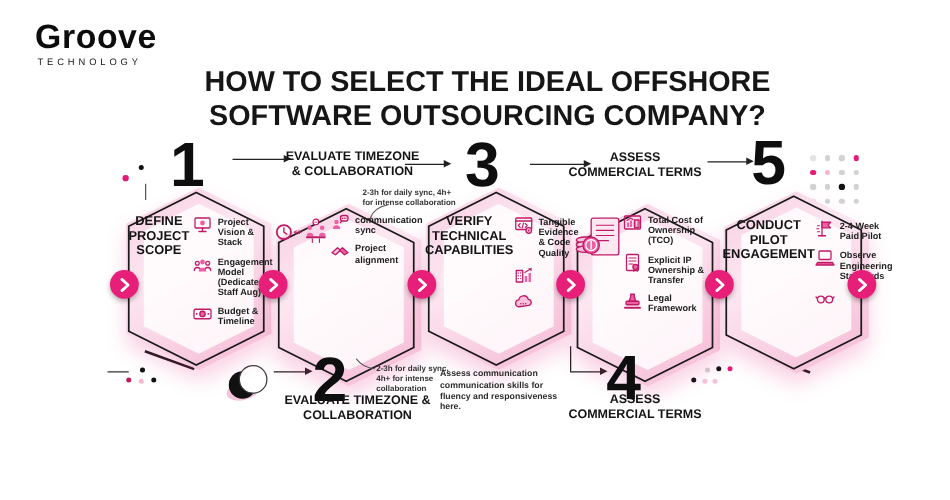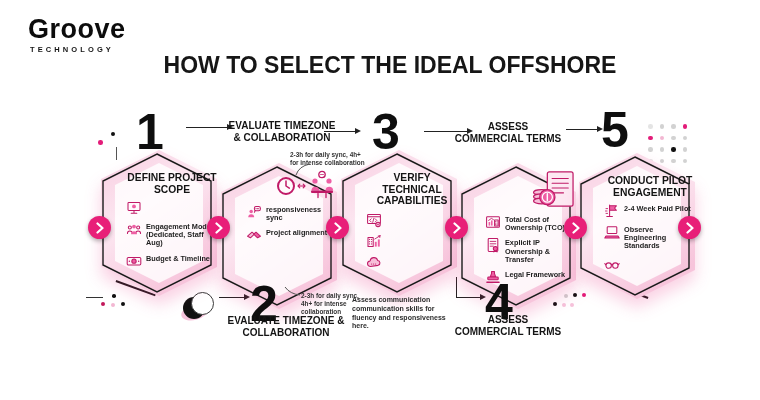--- a/index.html
+++ b/index.html
@@ -1,28 +1,28 @@
 <!DOCTYPE html>
 <html><head>
 <meta charset="utf-8">
 <style>
   html,body{margin:0;padding:0;}
   .stage{position:relative;width:760px;height:400px;background:#ffffff;overflow:hidden;
          font-family:"Liberation Sans",sans-serif;color:#161616;padding-left:20px;}
   
   .logo{position:absolute;left:28px;top:16px;z-index:6;}
   .logo-name{font-size:27px;font-weight:900;letter-spacing:.5px;color:#0c0c0c;line-height:1;}
-  .logo-sub{font-size:7.5px;font-weight:700;letter-spacing:3.1px;color:#151515;margin-top:2px;padding-left:2px;}
+  .logo-sub{font-size:7.5px;font-weight:400;letter-spacing:3.1px;color:#151515;margin-top:2px;padding-left:2px;}
   
   .title{position:absolute;left:50%;transform:translateX(-50%);top:52px;width:520px;text-align:center;
          font-size:23px;font-weight:800;line-height:1.16;color:#161616;z-index:5;}
   
   .hexcard{position:absolute;width:118px;height:148px;z-index:3;}
   .hexbg{position:absolute;left:0;top:0;width:118px;height:148px;filter:drop-shadow(0 9px 8px rgba(232,31,120,.20));}
-  .hexcontent{position:absolute;inset:0;display:flex;flex-direction:column;align-items:flex-end;}
+  .hexcontent{position:absolute;inset:0;display:flex;flex-direction:row;align-items:flex-start;}
   .pt-title{padding-top:23px;}
   .pt-icon{padding-top:8px;}
   .step-title{width:92px;text-align:center;font-size:10.3px;font-weight:800;line-height:1.12;color:#141414;margin-bottom:5px;}
   .items{display:flex;flex-direction:column;gap:5px;width:92px;}
   .item{display:flex;align-items:flex-start;gap:4px;}
   .item svg{flex:0 0 auto;}
   .item-label{font-size:7.3px;font-weight:700;line-height:1.12;color:#1d1d1d;padding-top:2px;}
   .ic{color:#C01A67;}
   .hdr-icon{margin-bottom:4px;}
   
@@ -73,20 +73,21 @@
     </defs>
   </svg>
 
   <div class="logo">
     <div class="logo-name">Groove</div>
     <div class="logo-sub">TECHNOLOGY</div>
   </div>
 
   <div class="title">
     <div>HOW TO SELECT THE IDEAL OFFSHORE</div>
+    <div>SOFTWARE OUTSOURCING COMPANY?</div>
   </div>
 
   <div class="big-num" style="left:136px;top:110px;">1</div>
   <div class="big-num" style="left:250px;top:282px;">2</div>
   <div class="big-num" style="left:372px;top:110px;">3</div>
   <div class="big-num" style="left:485px;top:280px;">4</div>
   <div class="big-num" style="left:601px;top:108px;">5</div>
 
   <div class="flow-label" style="left:227px;top:120px;width:110px;">EVALUATE TIMEZONE &amp; COLLABORATION</div>
   <div class="flow-label" style="left:453px;top:121px;width:110px;">ASSESS COMMERCIAL TERMS</div>
@@ -165,20 +166,21 @@
     </svg>
     <div class="hexcontent pt-title">
       <div class="step-title">DEFINE PROJECT SCOPE</div>
       <div class="items">
         <div class="item">
           <svg class="ic" width="16" height="16" viewBox="0 0 20 20" fill="none" stroke="currentColor" stroke-width="1.3" stroke-linecap="round" stroke-linejoin="round">
             <rect x="2.5" y="3" width="15" height="10" rx="1"></rect>
             <circle cx="10" cy="8" r="2.4" fill="#EE5FA4" stroke="none"></circle>
             <path d="M10,13 v3 M6.5,16.5 h7"></path>
           </svg>
+          <span class="item-label">Project Vision &amp; Stack</span>
         </div>
         <div class="item">
           <svg class="ic" width="16" height="16" viewBox="0 0 20 20" fill="none" stroke="currentColor" stroke-width="1.3" stroke-linecap="round" stroke-linejoin="round">
             <circle cx="4.8" cy="8.2" r="1.9"></circle>
               <circle cx="15.2" cy="8.2" r="1.9"></circle>
             <path d="M1.8,15.5 a3,3 0 0 1 6,0 M12.2,15.5 a3,3 0 0 1 6,0"></path>
             <circle cx="10" cy="7" r="2.4" fill="#EE5FA4" stroke="none"></circle>
             <path d="M6.3,16.5 a3.7,3.7 0 0 1 7.4,0 z" fill="#EE5FA4" stroke="none"></path>
           </svg>
           <span class="item-label">Engagement Model (Dedicated, Staff Aug)</span>
@@ -217,21 +219,21 @@
       </svg>
       <div class="items">
         <div class="item">
           <svg class="ic" width="16" height="16" viewBox="0 0 20 20" fill="none" stroke="currentColor" stroke-width="1.3" stroke-linecap="round" stroke-linejoin="round">
             <circle cx="6.5" cy="9.5" r="2.2" fill="#EE5FA4" stroke="none"></circle>
             <path d="M2.8,16.5 a3.7,3.7 0 0 1 7.4,0 z" fill="#EE5FA4" stroke="none"></path>
             <rect x="10.5" y="3" width="7.5" height="5.5" rx="2.2"></rect>
             <path d="M12.5,5.8 h0.01 M14.2,5.8 h0.01 M15.9,5.8 h0.01" stroke-width="1.4"></path>
             <path d="M11.5,8.5 l-1,1.8"></path>
           </svg>
-          <span class="item-label">responsiveness sync</span>
+          <span class="item-label">communication sync</span>
         </div>
         <div class="item">
           <svg class="ic" width="16" height="16" viewBox="0 0 20 20" fill="none" stroke="currentColor" stroke-width="1.3" stroke-linecap="round" stroke-linejoin="round">
             <path d="M2,11.5 L7.5,6.5 l3,2.4 -5,4.6 z" fill="#F7BFD9"></path>
             <path d="M18,11.5 L12.5,6.5 l-3,2.4 5,4.6 z" fill="#EE5FA4"></path>
           </svg>
           <span class="item-label">Project alignment</span>
         </div>
       </div>
     </div>
@@ -247,20 +249,21 @@
       <div class="step-title">VERIFY TECHNICAL CAPABILITIES</div>
       <div class="items">
         <div class="item">
           <svg class="ic" width="16" height="16" viewBox="0 0 20 20" fill="none" stroke="currentColor" stroke-width="1.3" stroke-linecap="round" stroke-linejoin="round">
             <rect x="2" y="3" width="16" height="11.5" rx="1"></rect>
               <path d="M2,6 h16"></path>
             <path d="M6.5,8.5 L4.5,10.5 6.5,12.5 M11.5,8.5 l2,2 -2,2 M9.8,8 l-1.4,5" stroke-width="1.1"></path>
             <circle cx="15" cy="15.5" r="2.8" fill="#F7BFD9"></circle>
             <circle cx="15" cy="15.5" r="0.9" fill="#C01A67" stroke="none"></circle>
           </svg>
+          <span class="item-label">Tangible Evidence &amp; Code Quality</span>
         </div>
         <div class="item">
           <svg class="ic" width="16" height="16" viewBox="0 0 20 20" fill="none" stroke="currentColor" stroke-width="1.3" stroke-linecap="round" stroke-linejoin="round">
             <rect x="2.5" y="5.5" width="6.5" height="11.5"></rect>
             <path d="M4.5,8 h0.01 M7,8 h0.01 M4.5,10.8 h0.01 M7,10.8 h0.01 M4.5,13.6 h0.01 M7,13.6 h0.01" stroke-width="1.4"></path>
             <rect x="11" y="11" width="2.4" height="6" fill="#EE5FA4" stroke="none"></rect>
             <rect x="14.8" y="8" width="2.4" height="9" fill="#EE5FA4" stroke="none"></rect>
             <path d="M11,7.5 L17.5,3.5 M17.5,3.5 l-2.2,0.3 M17.5,3.5 l-0.3,2.1" stroke-width="1.1"></path>
           </svg>
         </div>

